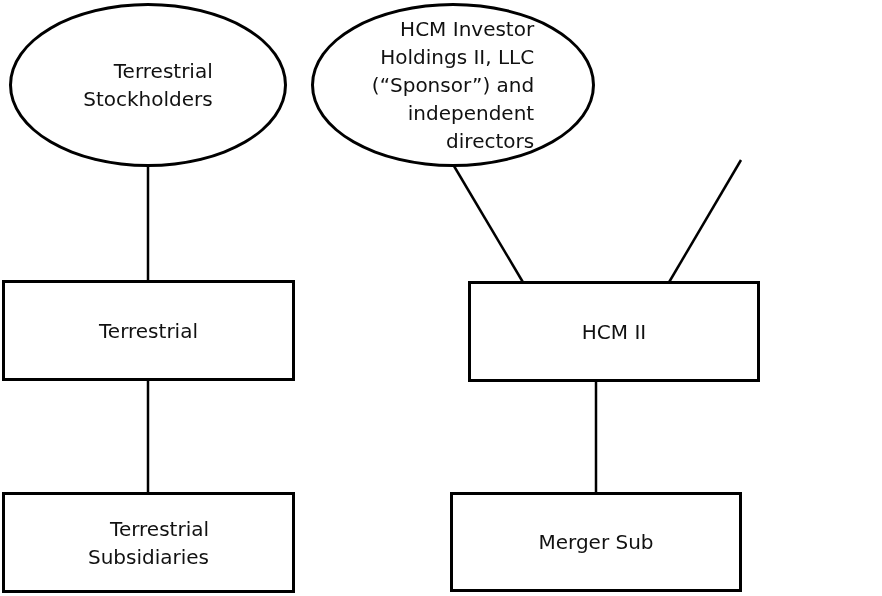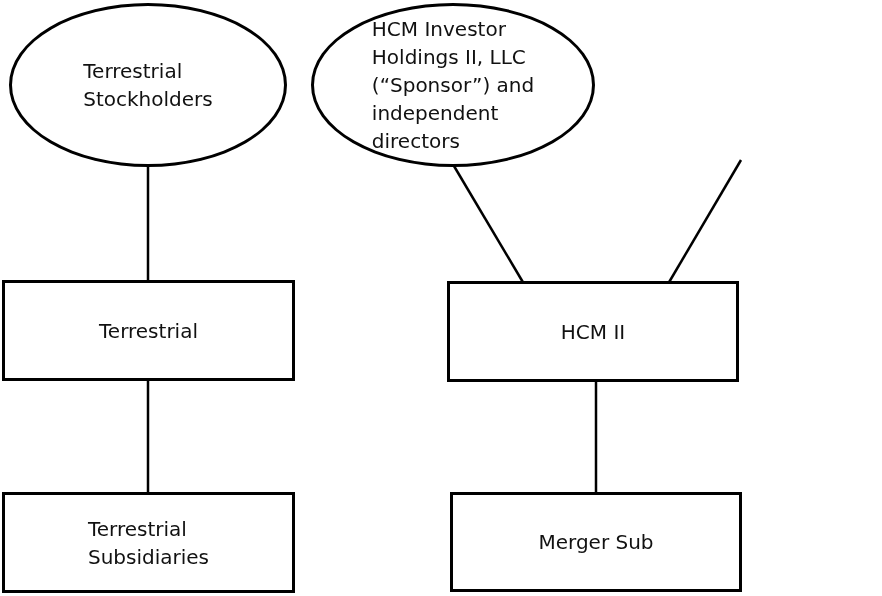--- a/index.html
+++ b/index.html
@@ -24,37 +24,37 @@
     height: 596px;
   }
   .node {
     position: absolute;
     box-sizing: border-box;
     background: #ffffff;
     border: 3px solid #000000;
     display: flex;
     align-items: center;
     justify-content: center;
-    text-align: left;
+    text-align: right;
   }
   .node.ellipse {
     border-radius: 50%;
   }
   .node .label {
     white-space: pre-line;
     font-size: 20px;
     line-height: 28px;
   }
   
   .n-terrestrial-stockholders { left: 9px;   top: 3px;   width: 278px; height: 164px; }
   .n-sponsor                  { left: 311px; top: 3px;   width: 284px; height: 164px; }
   .n-public-shareholders      { left: 602px; top: 4px;   width: 278px; height: 161px; }
   
   .n-terrestrial              { left: 2px;   top: 280px; width: 293px; height: 101px; }
-  .n-hcm-ii                   { left: 447px; top: 281px; width: 292px; height: 101px; }
+  .n-hcm-ii                   { left: 468px; top: 281px; width: 292px; height: 101px; }
   .n-terrestrial-subsidiaries { left: 2px;   top: 492px; width: 293px; height: 101px; }
   .n-merger-sub               { left: 450px; top: 492px; width: 292px; height: 100px; }
 </style>
 </head>
 <body>
 
 <div class="canvas">
 
   <svg class="edges-layer" viewBox="0 0 882 596" xmlns="http://www.w3.org/2000/svg">
     <line x1="148" y1="160" x2="148" y2="284" stroke="#000" stroke-width="2.5"></line>

